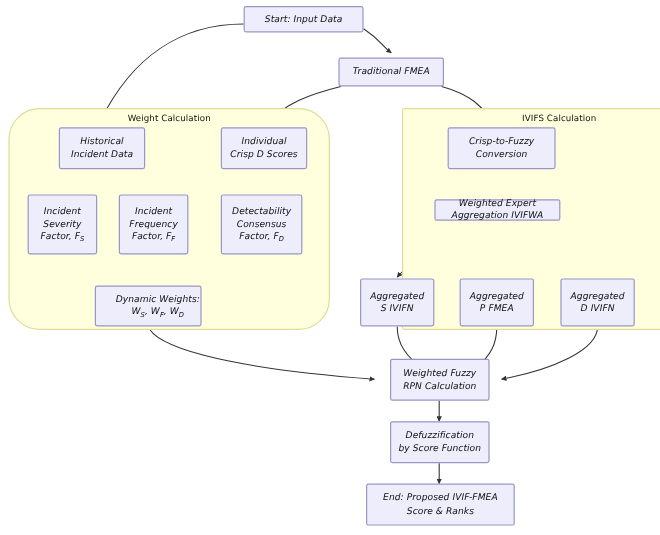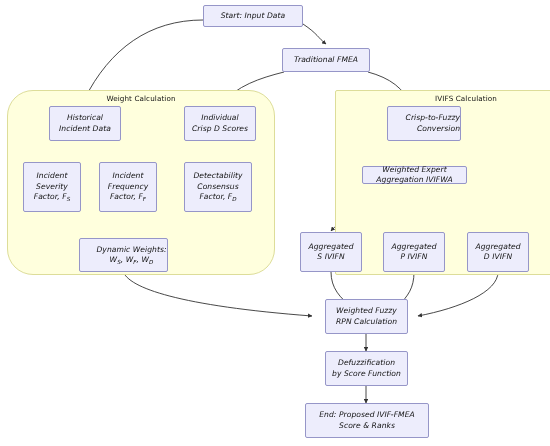--- a/index.html
+++ b/index.html
@@ -144,38 +144,38 @@
     <span class="ln">Detectability</span>
     <span class="ln">Consensus</span>
     <span class="ln"><span>Factor, F</span><sub>D</sub></span>
   </div>
 
   <div class="node" style="left:79px;top:238px;width:89px;height:34px;padding-left:16px;">
     <span class="ln">Dynamic Weights:</span>
     <span class="ln"><span>W</span><sub>S</sub>, <span>W</span><sub>F</sub>, <span>W</span><sub>D</sub></span>
   </div>
 
-  <div class="node" style="left:387px;top:106px;width:74px;height:35px;align-items:flex-end;">
+  <div class="node" style="left:373px;top:106px;width:90px;height:35px;">
     <span class="ln">Crisp-to-Fuzzy</span>
     <span class="ln">Conversion</span>
   </div>
 
   <div class="node" style="left:362px;top:166px;width:105px;height:18px;">
     <span class="ln">Weighted Expert</span>
     <span class="ln">Aggregation IVIFWA</span>
   </div>
 
   <div class="node" style="left:300px;top:232px;width:62px;height:40px;">
     <span class="ln">Aggregated</span>
     <span class="ln">S IVIFN</span>
   </div>
 
   <div class="node" style="left:383px;top:232px;width:62px;height:40px;">
     <span class="ln">Aggregated</span>
-    <span class="ln">P IVIFN</span>
+    <span class="ln">P FMEA</span>
   </div>
 
   <div class="node" style="left:467px;top:232px;width:62px;height:40px;">
     <span class="ln">Aggregated</span>
     <span class="ln">D IVIFN</span>
   </div>
 
   <div class="node" style="left:325px;top:351px;width:83px;height:35px;">
     <span class="ln">Defuzzification</span>
     <span class="ln">by Score Function</span>

